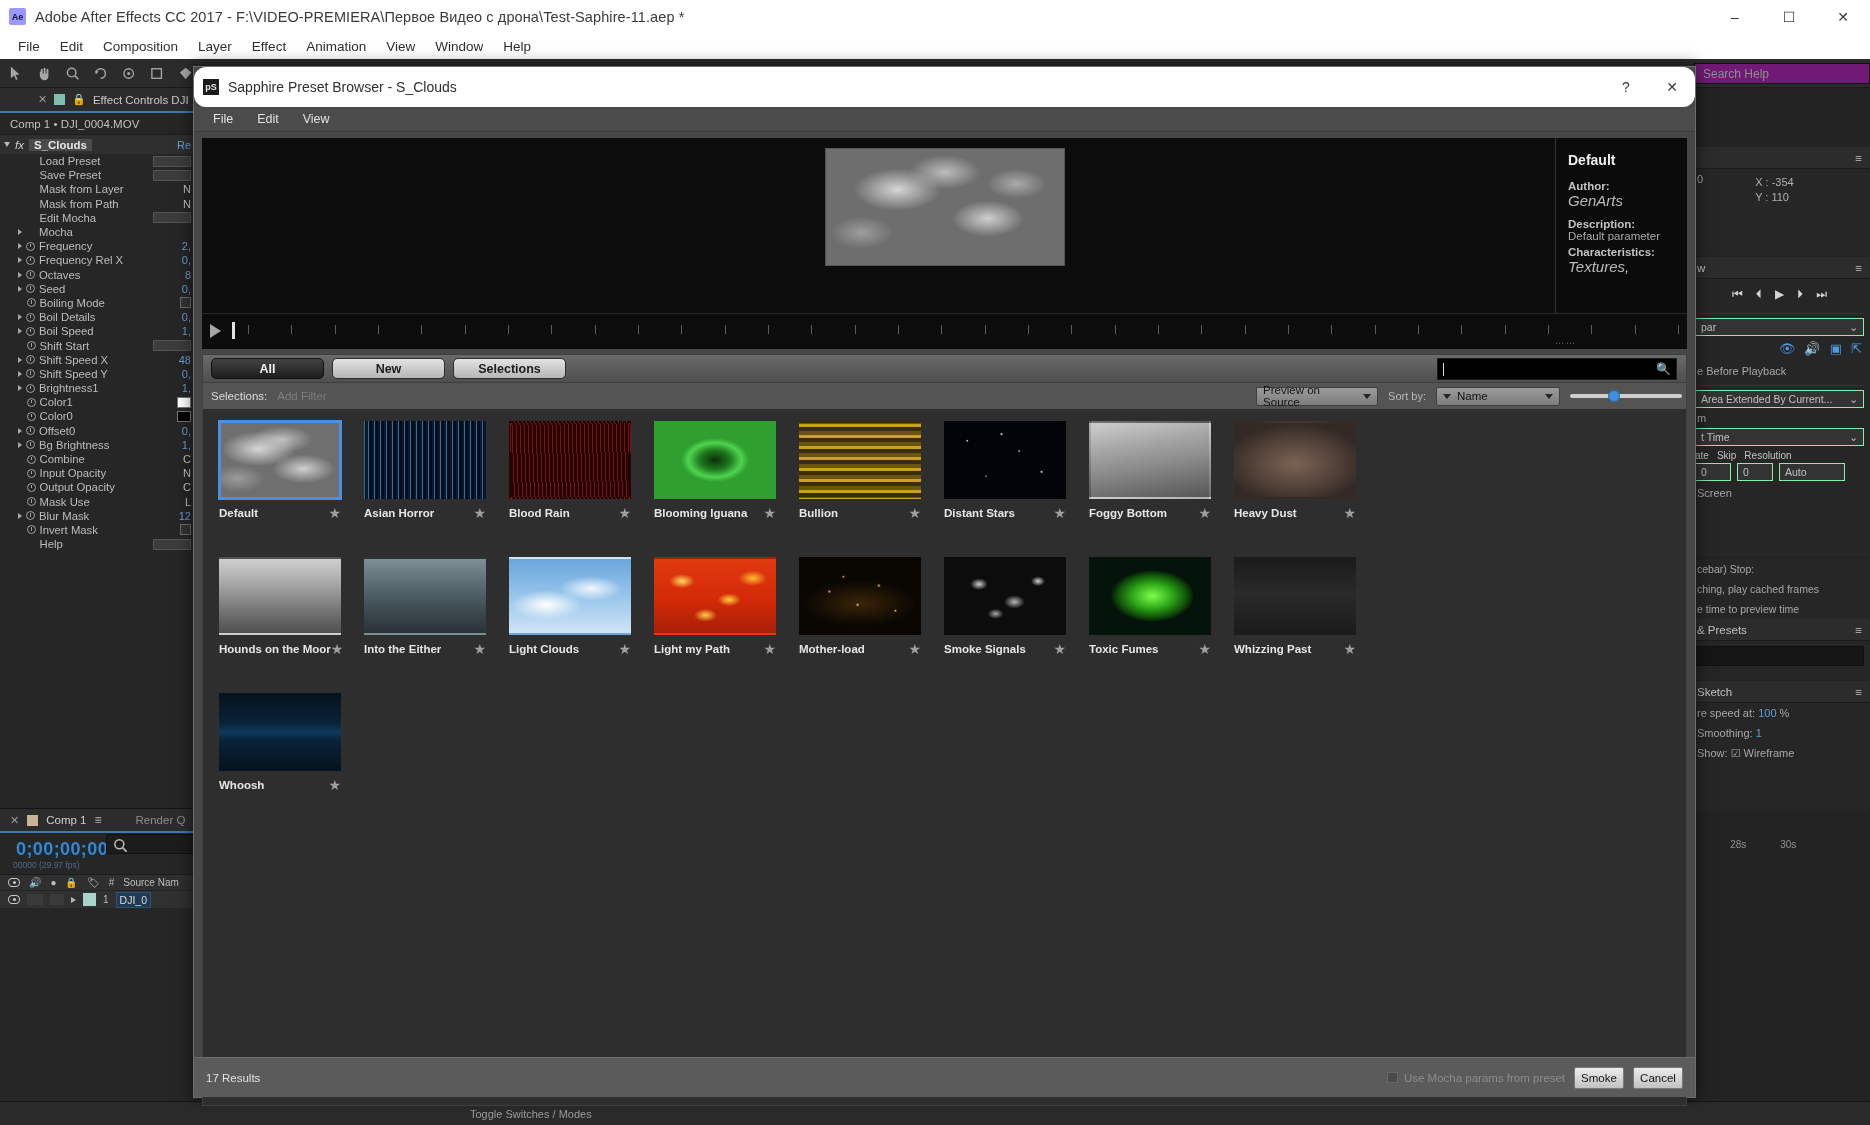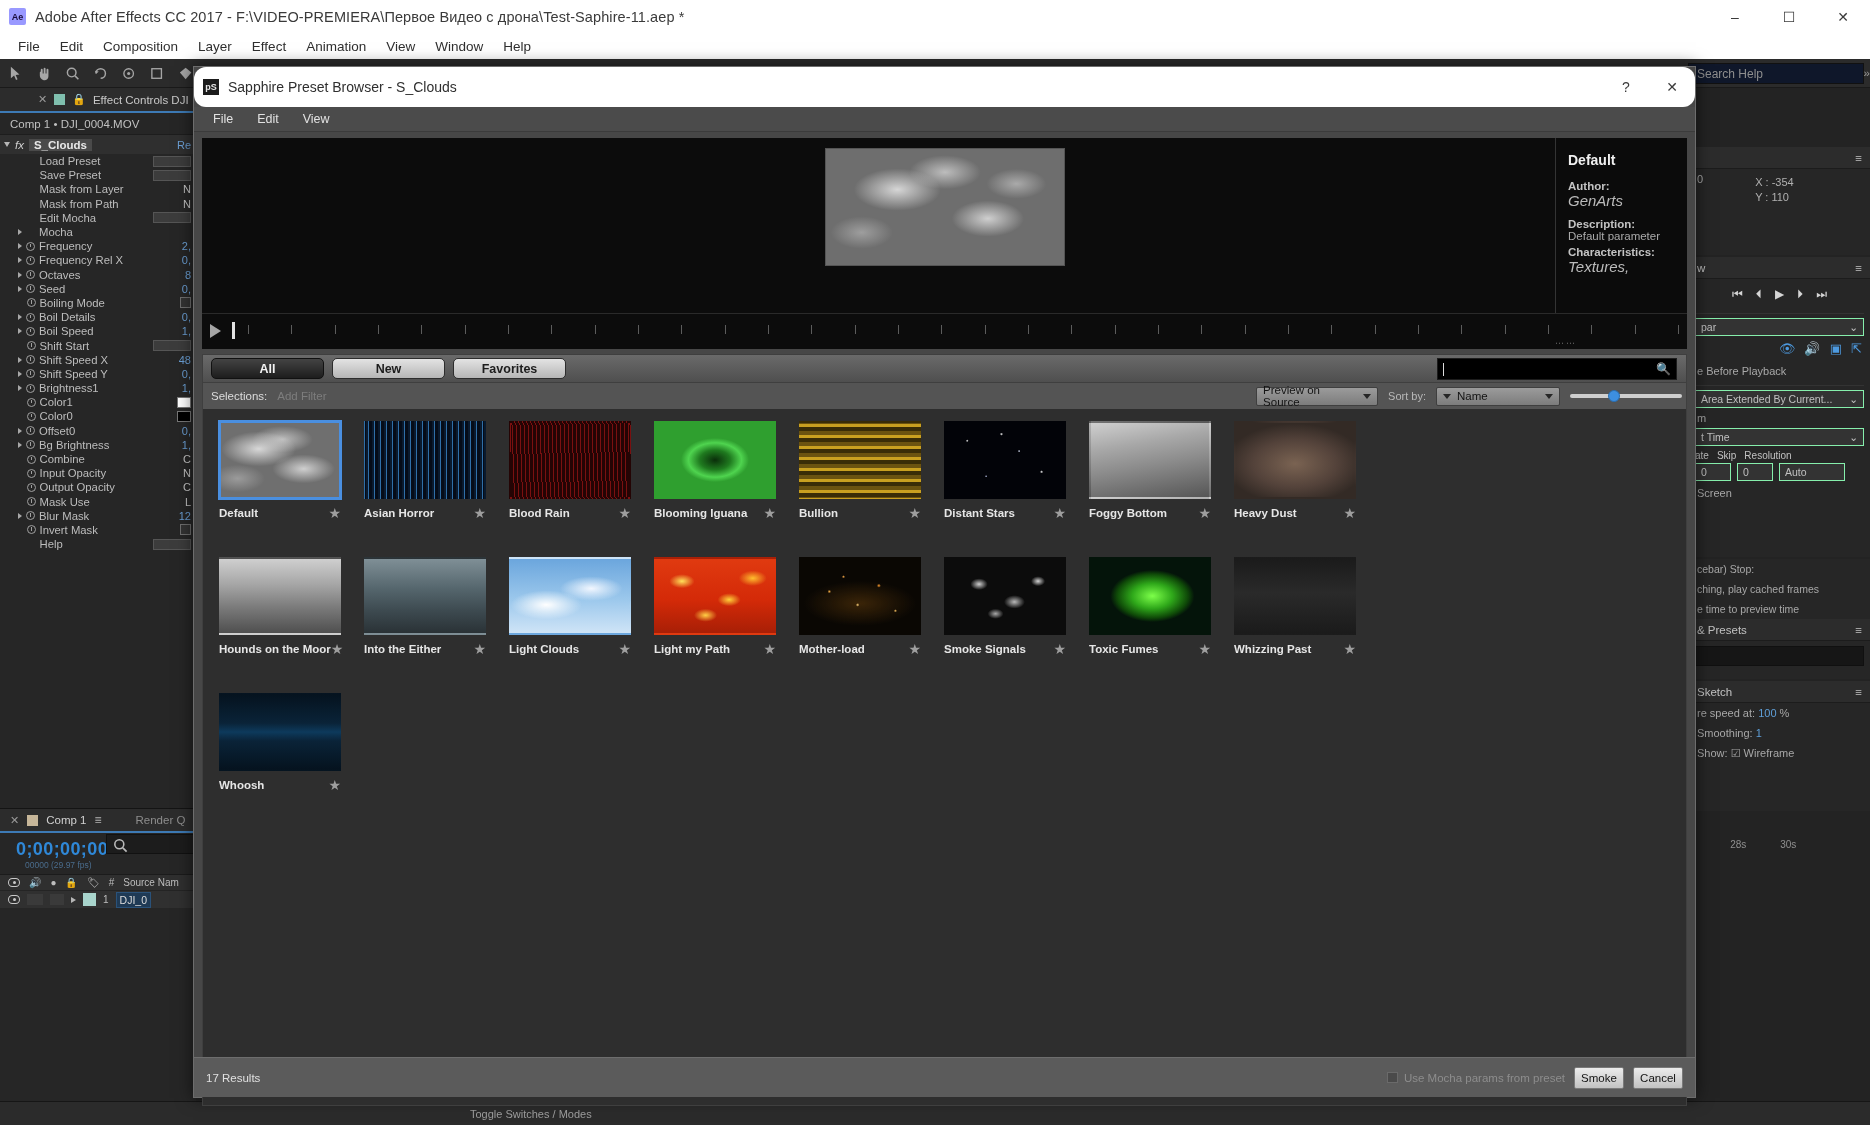--- a/index.html
+++ b/index.html
@@ -47,22 +47,22 @@
   
   .ae-toolbar {
     position: absolute; left: 0; top: 0; width: 1870px; height: 29px;
     background: #2b2b2b; border-bottom: 1px solid #1a1a1a;
     display: flex; align-items: center; padding-left: 8px; gap: 13px;
   }
   .tool-ico { width: 17px; height: 17px; opacity: .75; display:block; }
   .ws-label { font-size: 11.5px; color: #9a9a9a; }
   .ws-group { margin-left: 1180px; display: flex; gap: 32px; align-items: center; }
   .search-help-box {
-    position: absolute; right: 6px; top: 4px; width: 176px; height: 21px;
-    background: #0f172a; border: 1px solid #111; color: #8e8e8e;
+    position: absolute; right: 0; top: 4px; width: 176px; height: 21px;
+    background: #701a75; border: 1px solid #111; color: #8e8e8e;
     font-size: 12px; line-height: 20px; padding-left: 8px;
   }
 
   
   .fx-panel {
     position: absolute; left: 0; top: 29px; width: 196px; height: 720px;
     background: #262626; border-right: 1px solid #141414;
   }
   .fx-tabbar {
     height: 25px; background: #2c2c2c; display: flex; align-items: center;
@@ -124,21 +124,21 @@
     padding-left: 10px; gap: 8px; border-bottom: 2px solid #3d7ab5;
   }
   .tl-sq { width: 11px; height: 11px; background: #c6b699; }
   .tl-tab-label { font-size: 11.5px; color: #d0d0d0; }
   .tl-hamb { color: #b5b5b5; font-size: 12px; }
   .tl-render { font-size: 11.5px; color: #8d8d8d; margin-left: 14px; padding-left: 12px; }
   .tl-time {
     font-size: 18px; color: #2f88d8; font-weight: bold; padding: 6px 0 0 16px;
     letter-spacing: .4px;
   }
-  .tl-fps { font-size: 8.5px; color: #4a6c8c; padding-left: 25px; }
+  .tl-fps { font-size: 8.5px; color: #4a6c8c; padding-left: 13px; }
   .tl-searchbox {
     position: absolute; left: 106px; top: 775px; width: 90px; height: 20px;
     background: #1c1c1c; border: 1px solid #111;
   }
   .tl-colhdr {
     position: absolute; left: 0; top: 815px; width: 196px; height: 16px;
     background: #2f2f2f; display: flex; align-items: center; gap: 9px;
     padding-left: 8px; border-top: 1px solid #1b1b1b;
   }
   .eye { width: 12px; height: 9px; border: 1.3px solid #c9c9c9;
@@ -814,21 +814,21 @@
         <span class="tick"></span>
         <span class="tick"></span>
         <span class="tick"></span>
       </div>
     <span class="grip">⋯⋯</span>
   </div>
 
   <div class="tabs-row">
     <div class="pill active">All</div>
     <div class="pill">New</div>
-    <div class="pill">Favorites</div>
+    <div class="pill">Selections</div>
     <div class="search-field">
       <span class="search-caret"></span>
       <span class="search-icon">🔍</span>
     </div>
   </div>
 
   <div class="filter-row">
     <span class="sel-label">Selections:</span>
     <span class="add-filter">Add Filter</span>
     <div style="margin-left:auto;display:flex;align-items:center;gap:10px;padding-right:4px">

